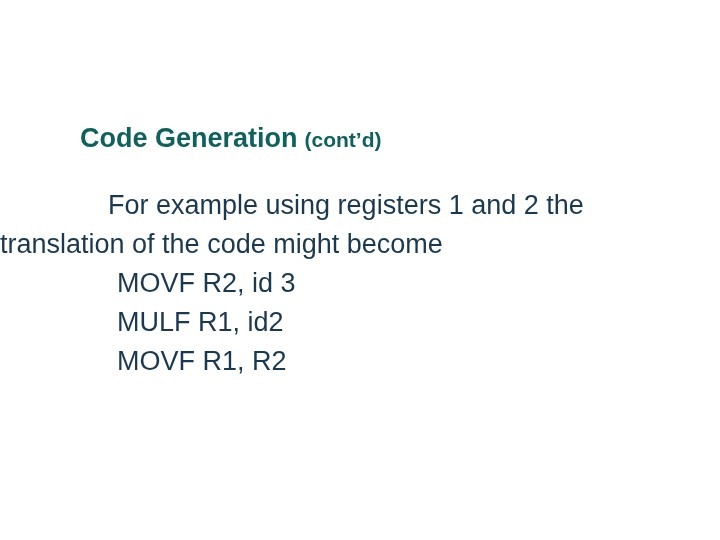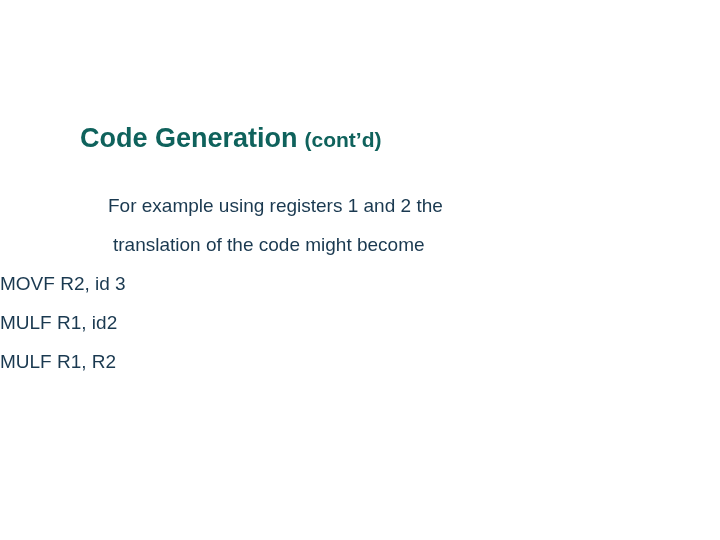--- a/index.html
+++ b/index.html
@@ -44,27 +44,27 @@
 
   
   .slide-body {
     position: absolute;
     left: 0;
     top: 186px;
     width: 720px;
   }
   .body-line {
     color: #1A3950;
-    font-size: 19px;
+    font-size: 27px;
     line-height: 39px;
     white-space: pre;
   }
   .intro-1 { padding-left: 108px; }
-  .intro-2 { padding-left: 113px; }
-  .code-line { }
+  .intro-2 { }
+  .code-line { padding-left: 117px; }
 </style>
 </head>
 <body>
 
 <div class="slide">
 
   <h1 class="slide-title">
     <span class="title-main">Code Generation</span><span class="title-suffix">(cont’d)</span>
   </h1>
 
@@ -72,18 +72,18 @@
 
     <div class="body-line intro-1">For example using registers 1 and 2 the</div>
 
     <div class="body-line intro-2">translation of the code might become</div>
 
     <div class="body-line code-line">MOVF R2, id 3</div>
 
 
     <div class="body-line code-line">MULF R1, id2</div>
 
-    <div class="body-line code-line">MULF R1, R2</div>
+    <div class="body-line code-line">MOVF R1, R2</div>
 
 
   </div>
 
 </div>
 
 </body></html>

